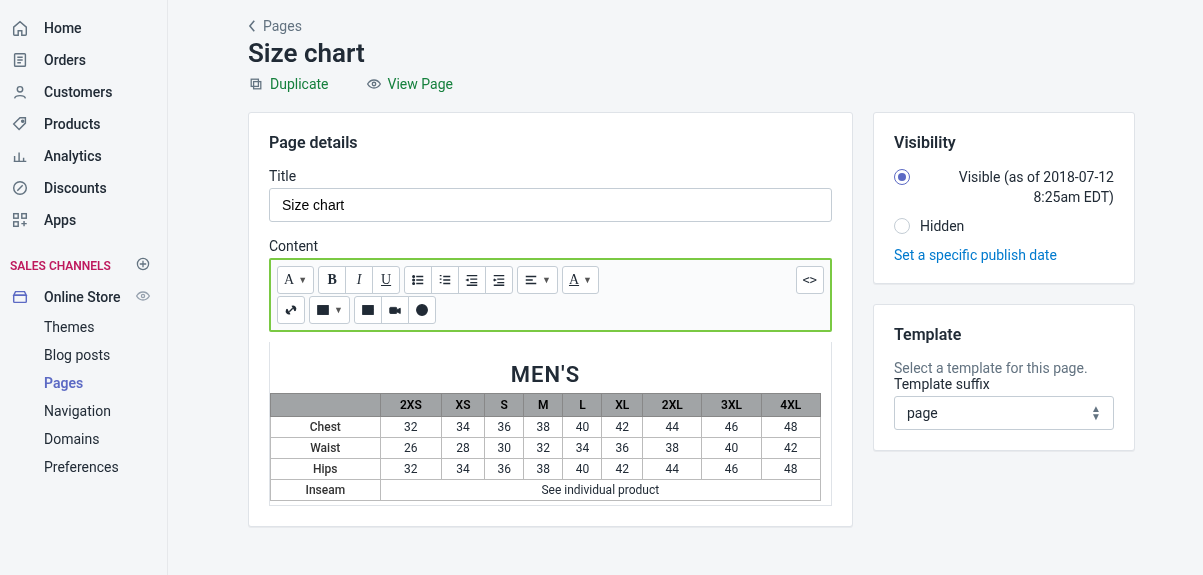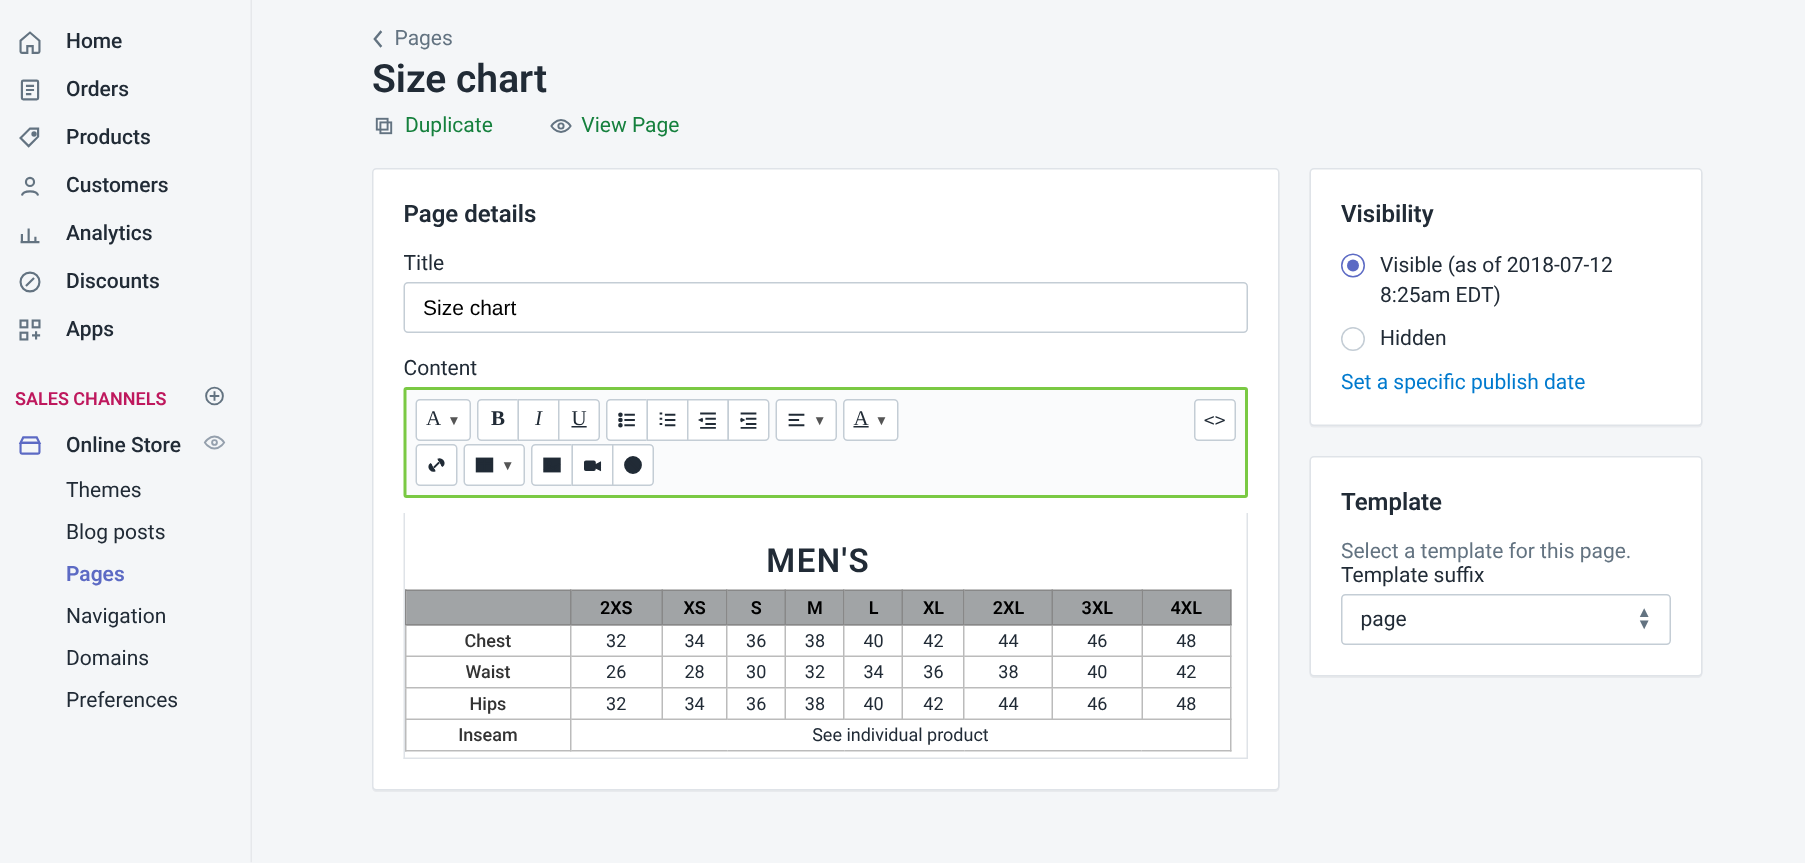--- a/index.html
+++ b/index.html
@@ -148,21 +148,21 @@
   table.size th { background: #a1a4a6; color: #000; font-weight: 600; border: 1px solid #888; padding: 4px 0; text-align: center; }
   table.size td { border: 1px solid #bbb; padding: 3px 0; text-align: center; }
   table.size td.rowlabel { font-weight: 500; color:#333; }
   table.size th.rowcol { background:#a1a4a6; }
   .footnote { font-size: 12px; font-weight: 600; letter-spacing: 0.5px; margin-top: 4px; color:#3a3a3a; }
 
   .radio-row { display: flex; gap: 10px; align-items: flex-start; margin-bottom: 10px; cursor:pointer; }
   .radio-circle { width: 16px; height: 16px; border: 1px solid #c4cdd5; border-radius: 50%; flex-shrink: 0; margin-top: 1px; display:flex; align-items:center; justify-content:center;}
   .radio-circle.checked { border-color: #5c6ac4; }
   .radio-circle.checked::after { content:''; width: 8px; height: 8px; background:#5c6ac4; border-radius:50%; }
-  .radio-label { line-height: 1.4; }
+  .radio-label { line-height: 1.4; text-align: right; }
   .link { color: #007ace; cursor: pointer; }
   .side-text { color: #637381; }
   .select {
     width: 100%;
     border: 1px solid #c4cdd5;
     border-radius: 3px;
     padding: 8px 12px;
     display: flex;
     justify-content: space-between;
     align-items: center;
@@ -188,34 +188,34 @@
         <svg viewBox="0 0 20 20">
           <rect x="4" y="3" width="12" height="14" rx="1"></rect>
           <path d="M7 7h6M7 10h6M7 13h4"></path>
         </svg>
       </span>
     <span class="nav-label">Orders</span>
   </div>
   <div class="nav-item">
     <span class="nav-icon">
         <svg viewBox="0 0 20 20">
+          <circle cx="10" cy="7" r="3"></circle>
+          <path d="M4 17c1-4 11-4 12 0"></path>
+        </svg>
+      </span>
+    <span class="nav-label">Customers</span>
+  </div>
+  <div class="nav-item">
+    <span class="nav-icon">
+        <svg viewBox="0 0 20 20">
           <path d="M3 10l7-7h6v6l-7 7-6-6z"></path>
           <circle cx="13" cy="7" r="1.2" fill="currentColor"></circle>
         </svg>
       </span>
     <span class="nav-label">Products</span>
-  </div>
-  <div class="nav-item">
-    <span class="nav-icon">
-        <svg viewBox="0 0 20 20">
-          <circle cx="10" cy="7" r="3"></circle>
-          <path d="M4 17c1-4 11-4 12 0"></path>
-        </svg>
-      </span>
-    <span class="nav-label">Customers</span>
   </div>
   <div class="nav-item">
     <span class="nav-icon">
         <svg viewBox="0 0 20 20">
           <path d="M4 16V10M9 16V6M14 16V12M3 16h14"></path>
         </svg>
       </span>
     <span class="nav-label">Analytics</span>
   </div>
   <div class="nav-item">

